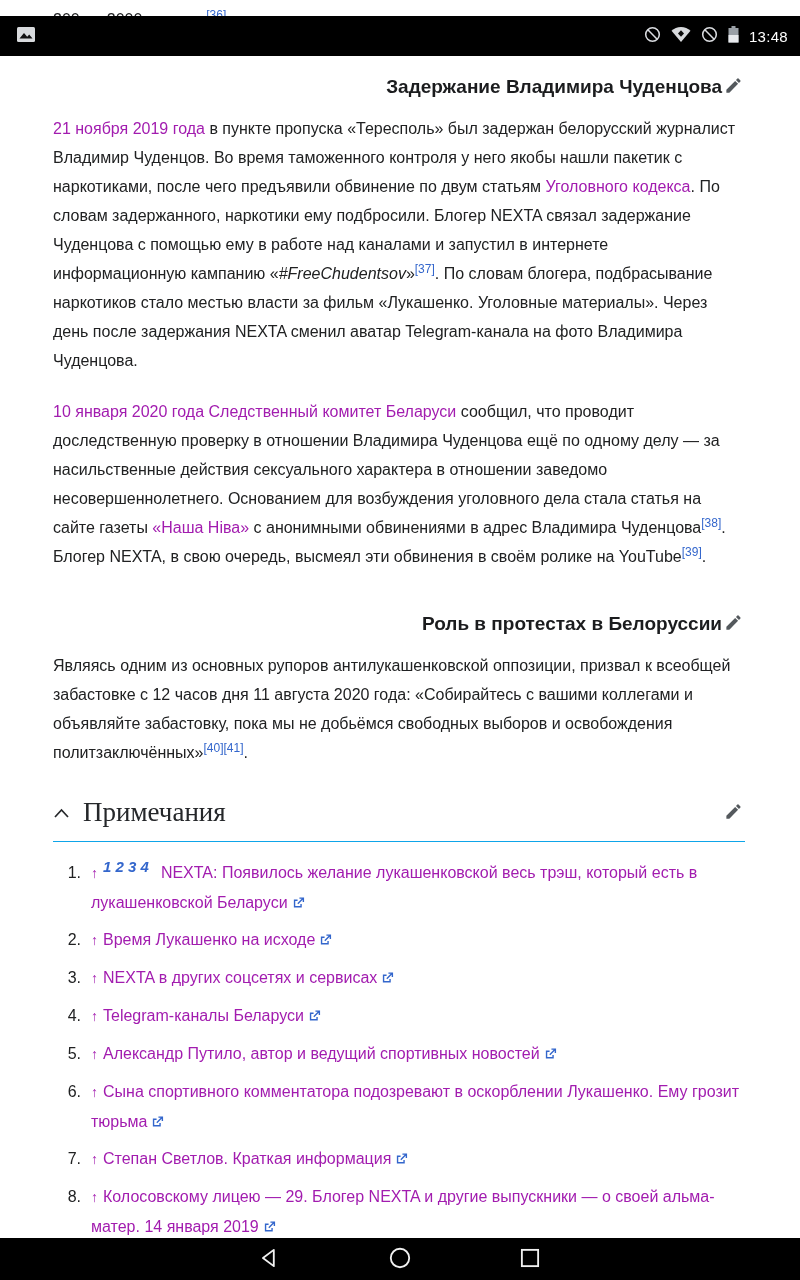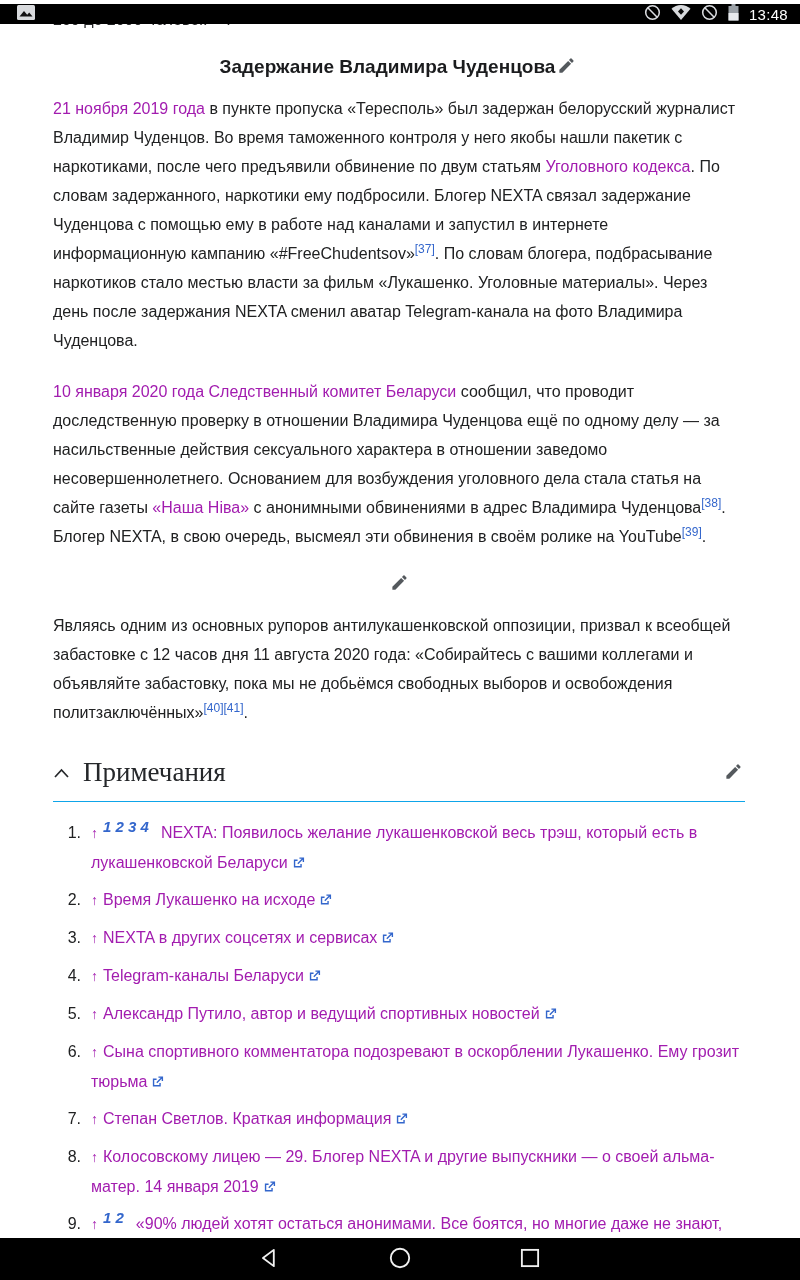--- a/index.html
+++ b/index.html
@@ -3,41 +3,41 @@
 <meta charset="utf-8">
 <style>
   html,body{margin:0;padding:0}
   body{
     width:800px;height:1280px;position:relative;overflow:hidden;
     background:#fff;color:#202122;
     font-family:"Liberation Sans",sans-serif;
   }
   
   .statusbar{
-    position:absolute;top:4px;left:0;right:0;height:20px;background:#000;
+    position:absolute;top:16px;left:0;right:0;height:40px;background:#000;
     display:flex;align-items:center;justify-content:space-between;
     padding:0 12px 0 16px;z-index:20;box-sizing:border-box;
   }
   .sb-right{display:flex;align-items:center;gap:10px}
   .sb-time{color:#fff;font-size:15px;letter-spacing:.3px}
   
   .navbar{
     position:absolute;bottom:0;left:0;right:0;height:42px;background:#000;
     display:flex;align-items:center;justify-content:center;gap:104px;z-index:20;
   }
   .navbar .navbtn{background:none;border:0;padding:0;margin:0;display:flex;align-items:center;cursor:pointer}
   
   .content{padding:0 55px 80px 53px}
   .clipped-line{margin-top:6px;font-size:16px;line-height:28px;white-space:nowrap;overflow:hidden}
-  .h3row{display:flex;align-items:center;justify-content:center;margin-top:20px}
+  .h3row{display:flex;align-items:center;justify-content:flex-end;margin-top:40px}
   .h3row h3{margin:0;font-size:19px;font-weight:bold;color:#1b1c1e}
   .editbtn{background:none;border:0;padding:2px;cursor:pointer;display:flex;align-items:center}
   p.body-p{margin:14px 0 0;font-size:16px;line-height:29px}
   .wlink{color:#a21caf;text-decoration:none;cursor:pointer}
-  .em{}
+  .em{font-style:italic}
   sup.ref{font-size:12px;line-height:0;vertical-align:super}
   sup.ref a{color:#3366cc;text-decoration:none}
   
   .h2row{
     display:flex;align-items:center;margin-top:18px;
     padding:12px 0 13px;border-bottom:1px solid #0ea5e9;
   }
   .h2row .chev{display:flex;align-items:center;margin-right:13px;cursor:pointer}
   .h2row h2{
     margin:0;font-family:"Liberation Serif","DejaVu Serif",serif;
@@ -107,20 +107,21 @@
           </svg>
       </span>
     </button>
   </div>
 
   <p class="body-p"><span class="wlink">21 ноября 2019 года</span><span> в пункте пропуска «Тересполь» был задержан белорусский журналист Владимир Чуденцов. Во время таможенного контроля у него якобы нашли пакетик с наркотиками, после чего предъявили обвинение по двум статьям </span><span class="wlink">Уголовного кодекса</span><span>. По словам задержанного, наркотики ему подбросили. Блогер NEXTA связал задержание Чуденцова с помощью ему в работе над каналами и запустил в интернете информационную кампанию «</span><span class="em">#FreeChudentsov</span><span>»</span><sup class="ref"><a>[37]</a></sup><span>. По словам блогера, подбрасывание наркотиков стало местью власти за фильм «Лукашенко. Уголовные материалы». Через день после задержания NEXTA сменил аватар Telegram-канала на фото Владимира Чуденцова.</span></p>
 
   <p class="body-p" style="margin-top:22px"><span class="wlink">10 января 2020 года</span><span> </span><span class="wlink">Следственный комитет Беларуси</span><span> сообщил, что проводит доследственную проверку в отношении Владимира Чуденцова ещё по одному делу — за насильственные действия сексуального характера в отношении заведомо несовершеннолетнего. Основанием для возбуждения уголовного дела стала статья на сайте газеты </span><span class="wlink">«Наша Ніва»</span><span> с анонимными обвинениями в адрес Владимира Чуденцова</span><sup class="ref"><a>[38]</a></sup><span>. Блогер NEXTA, в свою очередь, высмеял эти обвинения в своём ролике на YouTube</span><sup class="ref"><a>[39]</a></sup><span>.</span></p>
 
   <div class="h3row">
+    <h3>Роль в протестах в Белоруссии</h3>
     <button class="editbtn">
       <span>
         <svg width="19" height="19" viewBox="0 0 24 24">
             <path fill="#54595d" d="M3 17.25V21h3.75L17.81 9.94l-3.75-3.75L3 17.25zM20.71 7.04a.996.996 0 0 0 0-1.41l-2.34-2.34a.996.996 0 0 0-1.41 0l-1.83 1.83 3.75 3.75 1.83-1.83z"></path>
           </svg>
       </span>
     </button>
   </div>
 
   <p class="body-p"><span>Являясь одним из основных рупоров антилукашенковской оппозиции, призвал к всеобщей забастовке с 12 часов дня 11 августа 2020 года: «Собирайтесь с вашими коллегами и объявляйте забастовку, пока мы не добьёмся свободных выборов и освобождения политзаключённых»</span><sup class="ref"><a>[40]</a></sup><sup class="ref"><a>[41]</a></sup><span>.</span></p>

